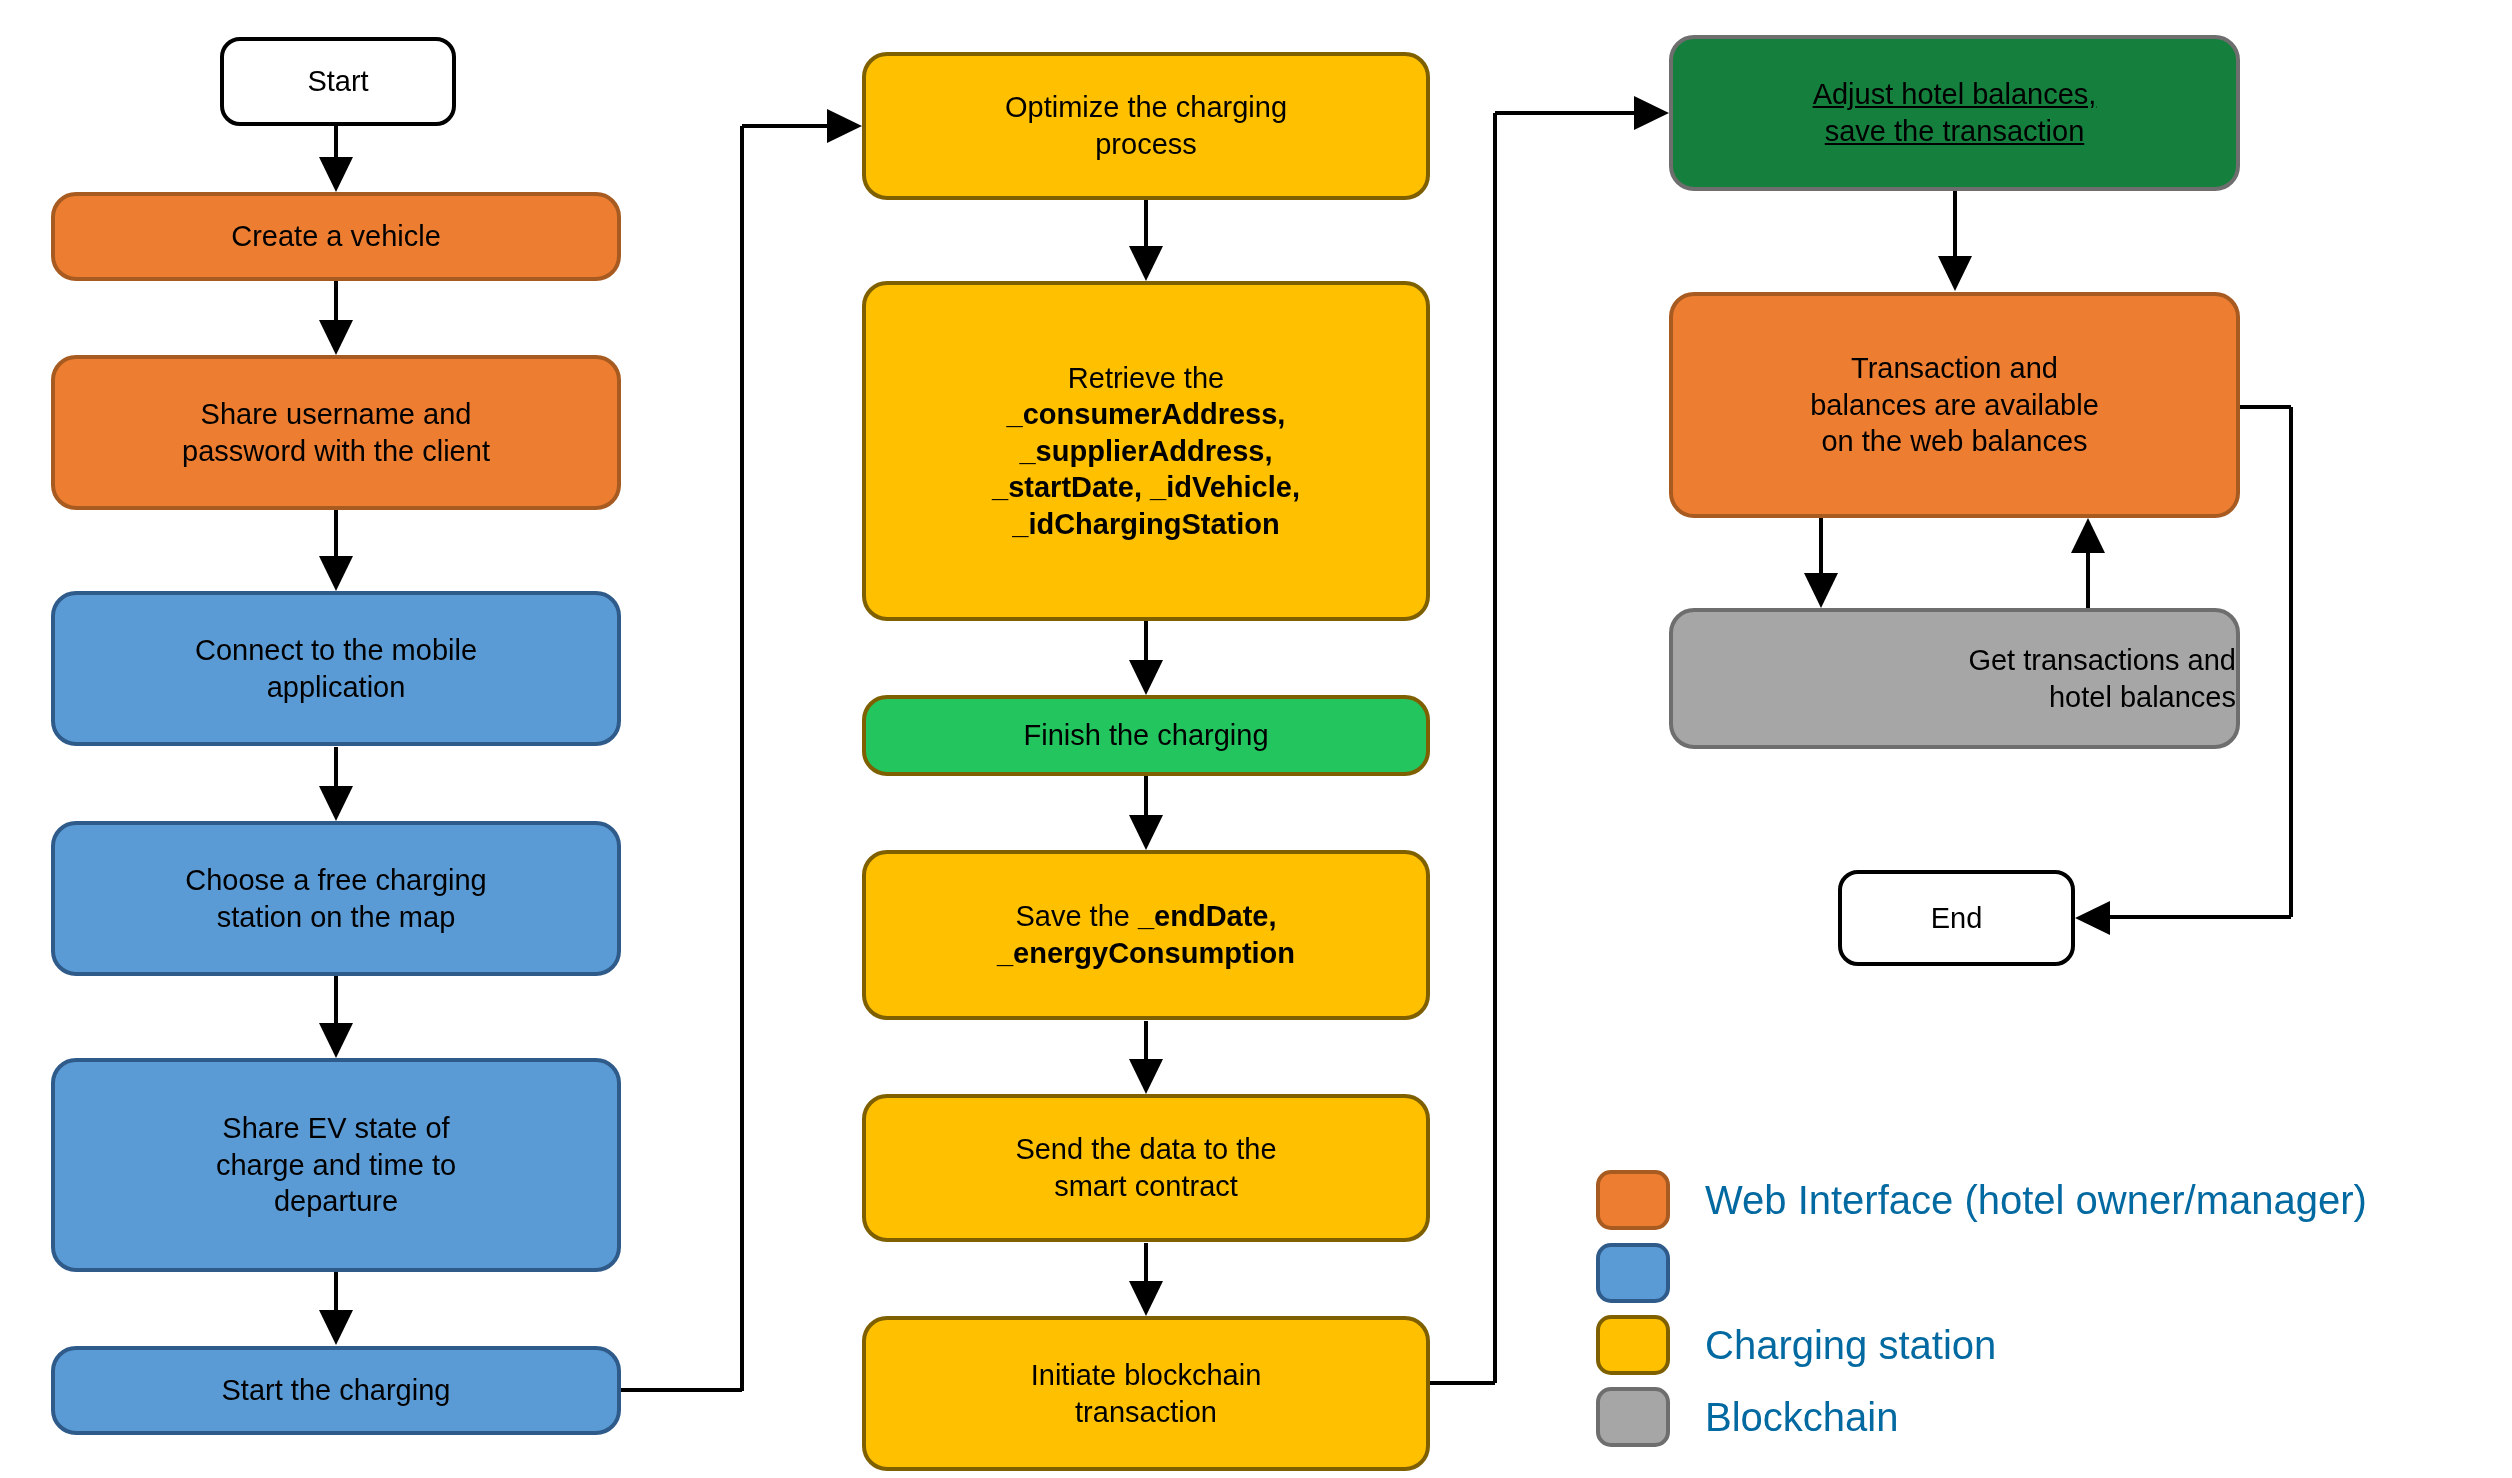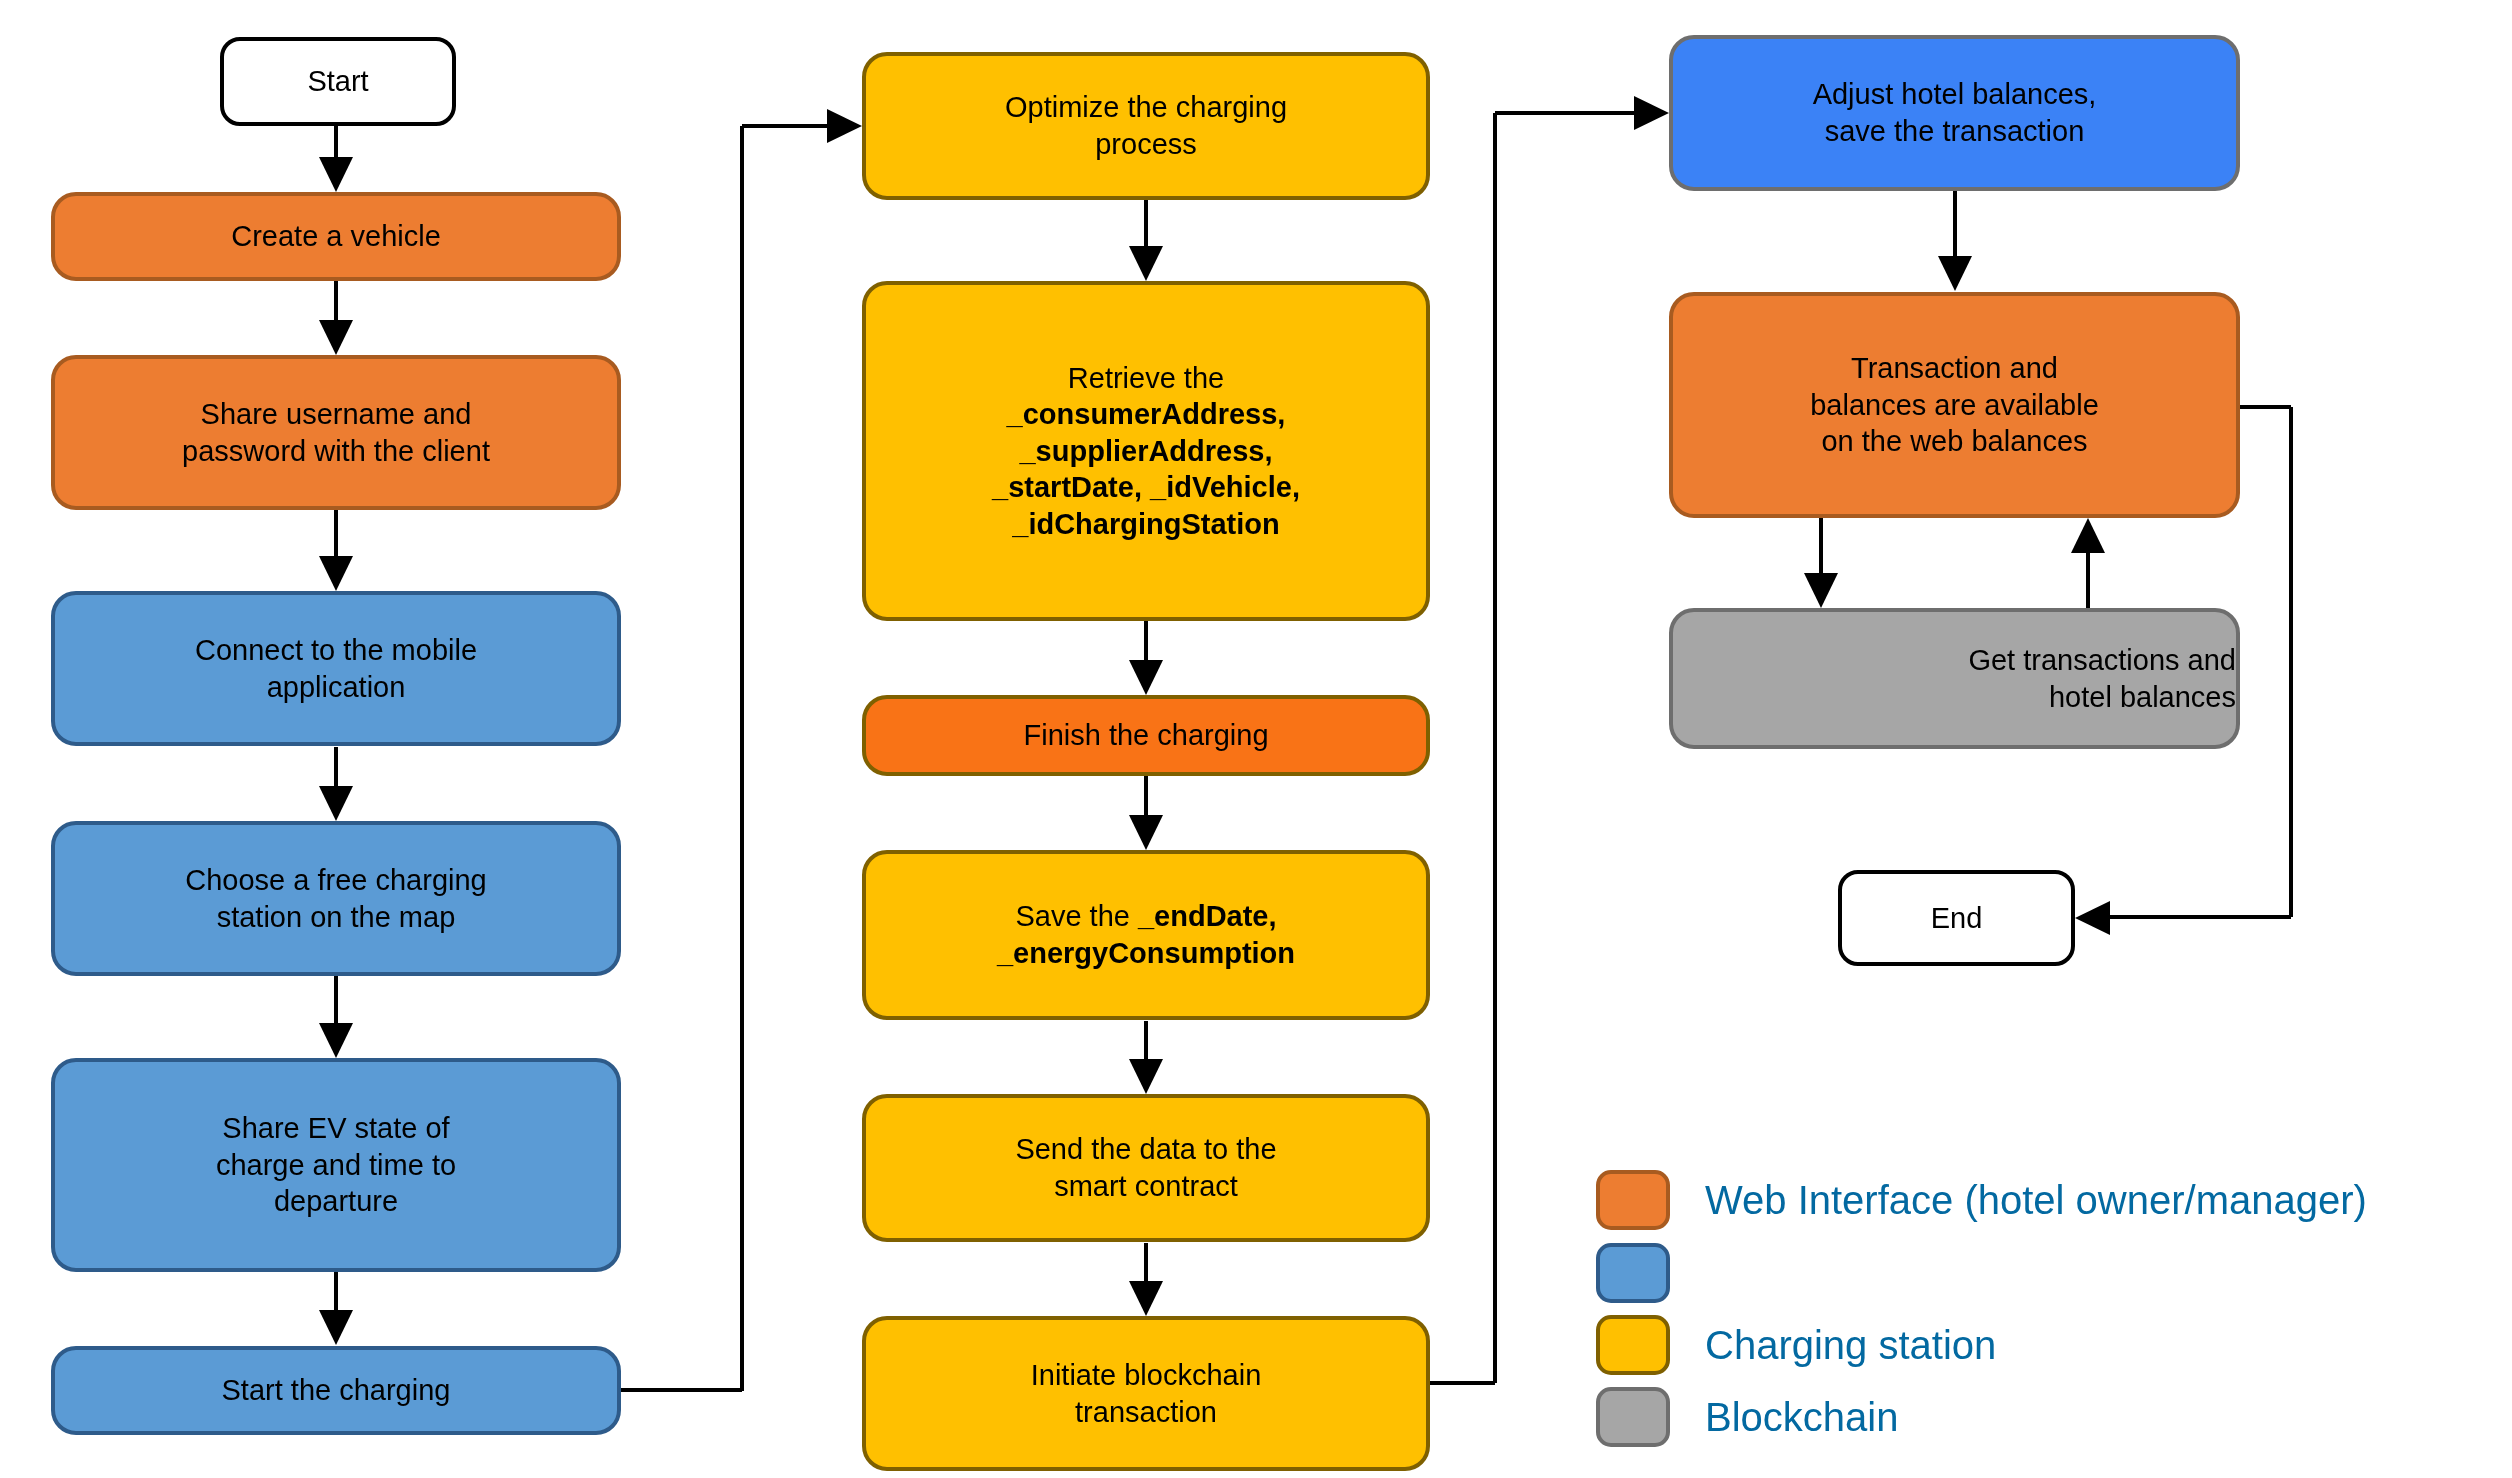--- a/index.html
+++ b/index.html
@@ -78,36 +78,36 @@
     <div class="node" style="left: 51px; top: 1346px; width: 570px; height: 89px; background: rgb(91, 155, 213); border-color: rgb(46, 91, 138);">
       <span class="ln"><span>Start the charging</span></span>
     </div>
     <div class="node" style="left: 862px; top: 281px; width: 568px; height: 340px; background: rgb(255, 192, 0); border-color: rgb(127, 96, 0);">
       <span class="ln"><span>Retrieve the</span></span>
       <span class="ln"><span class="b">_consumerAddress,</span></span>
       <span class="ln"><span class="b">_supplierAddress,</span></span>
       <span class="ln"><span class="b">_startDate, _idVehicle,</span></span>
       <span class="ln"><span class="b">_idChargingStation</span></span>
     </div>
-    <div class="node" style="left: 862px; top: 695px; width: 568px; height: 81px; background: #f97316; border-color: rgb(127, 96, 0);">
+    <div class="node" style="left: 862px; top: 695px; width: 568px; height: 81px; background: #22c55e; border-color: rgb(127, 96, 0);">
       <span class="ln"><span>Finish the charging</span></span>
     </div>
     <div class="node" style="left: 862px; top: 850px; width: 568px; height: 170px; background: rgb(255, 192, 0); border-color: rgb(127, 96, 0);">
       <span class="ln"><span>Save the </span><span class="b">_endDate,</span></span>
       <span class="ln"><span class="b">_energyConsumption</span></span>
     </div>
     <div class="node" style="left: 862px; top: 1094px; width: 568px; height: 148px; background: rgb(255, 192, 0); border-color: rgb(127, 96, 0);">
       <span class="ln"><span>Send the data to the</span></span>
       <span class="ln"><span>smart contract</span></span>
     </div>
     <div class="node" style="left: 862px; top: 1316px; width: 568px; height: 155px; background: rgb(255, 192, 0); border-color: rgb(127, 96, 0);">
       <span class="ln"><span>Initiate blockchain</span></span>
       <span class="ln"><span>transaction</span></span>
     </div>
-    <div class="node" style="left: 1669px; top: 35px; width: 571px; height: 156px; background: #3b82f6; border-color: rgb(110, 110, 110);">
+    <div class="node" style="left: 1669px; top: 35px; width: 571px; height: 156px; background: #15803d; border-color: rgb(110, 110, 110); text-decoration: underline;">
       <span class="ln"><span>Adjust hotel balances,</span></span>
       <span class="ln"><span>save the transaction</span></span>
     </div>
     <div class="node" style="left: 1669px; top: 292px; width: 571px; height: 226px; background: rgb(237, 125, 49); border-color: rgb(168, 91, 32);">
       <span class="ln"><span>Transaction and</span></span>
       <span class="ln"><span>balances are available</span></span>
       <span class="ln"><span>on the web balances</span></span>
     </div>
     <div class="node" style="left: 1669px; top: 608px; width: 571px; height: 141px; background: rgb(166, 166, 166); border-color: rgb(110, 110, 110); align-items: flex-end;">
       <span class="ln"><span>Get transactions and</span></span>

